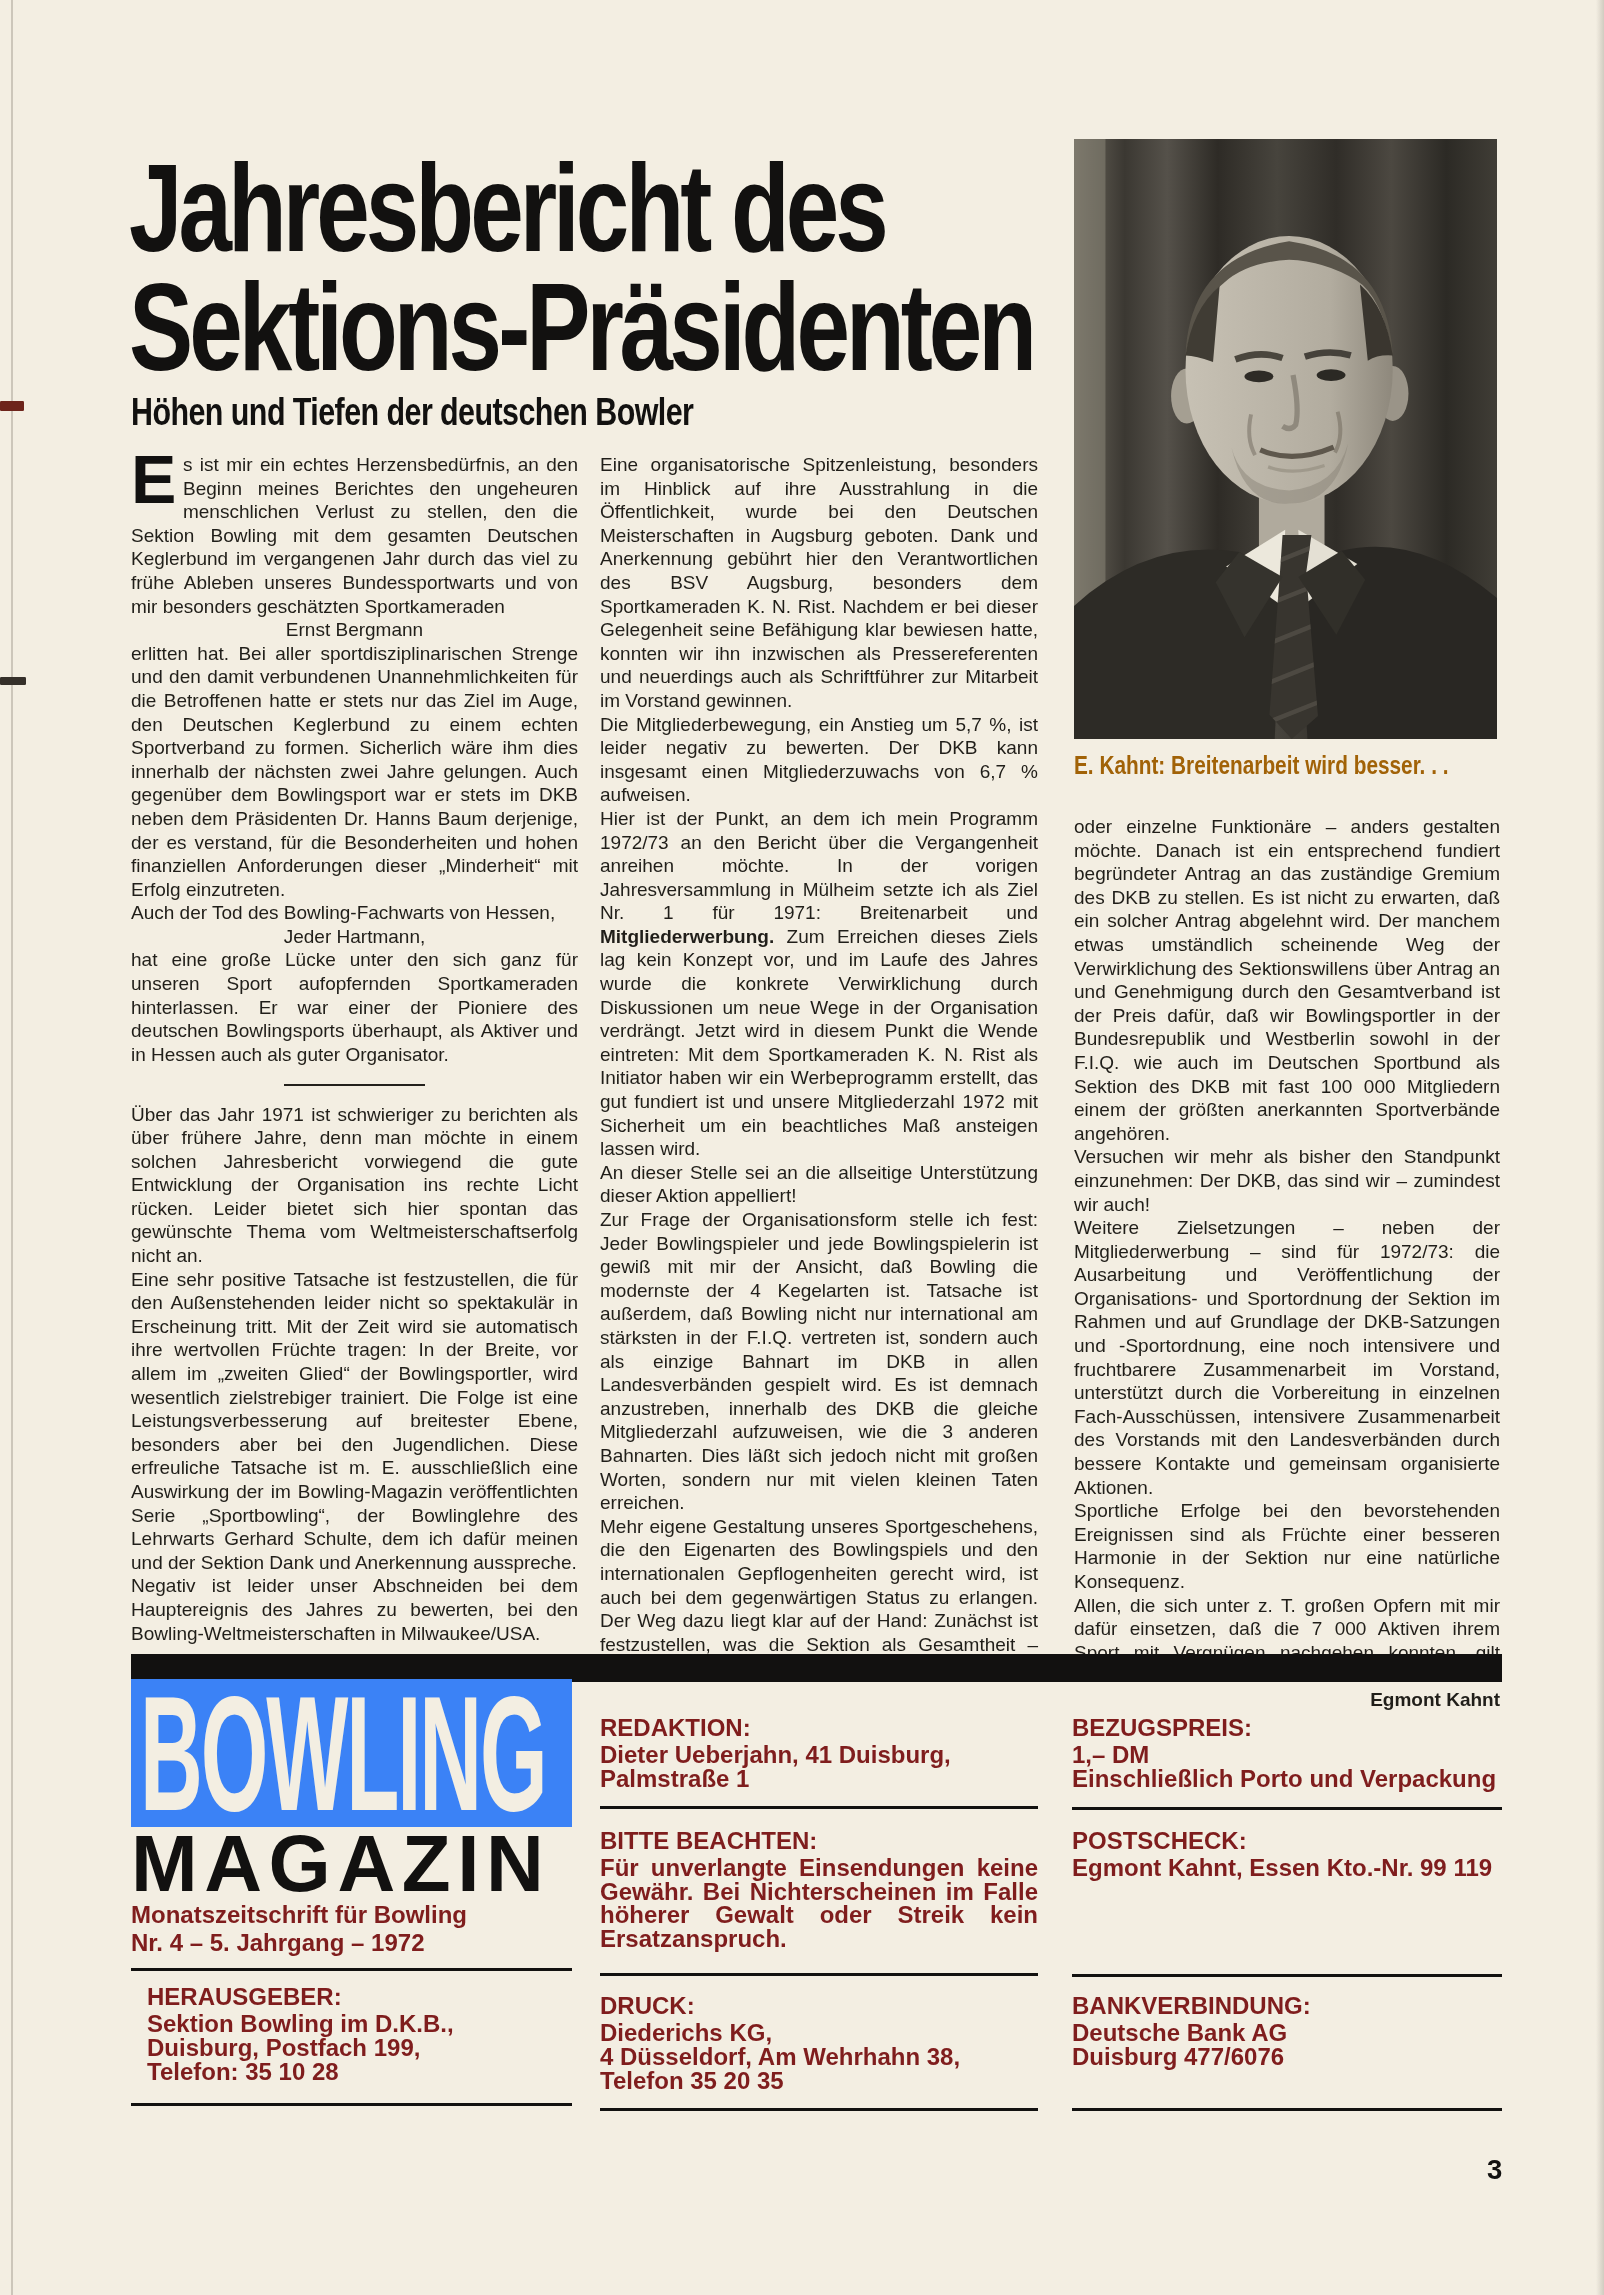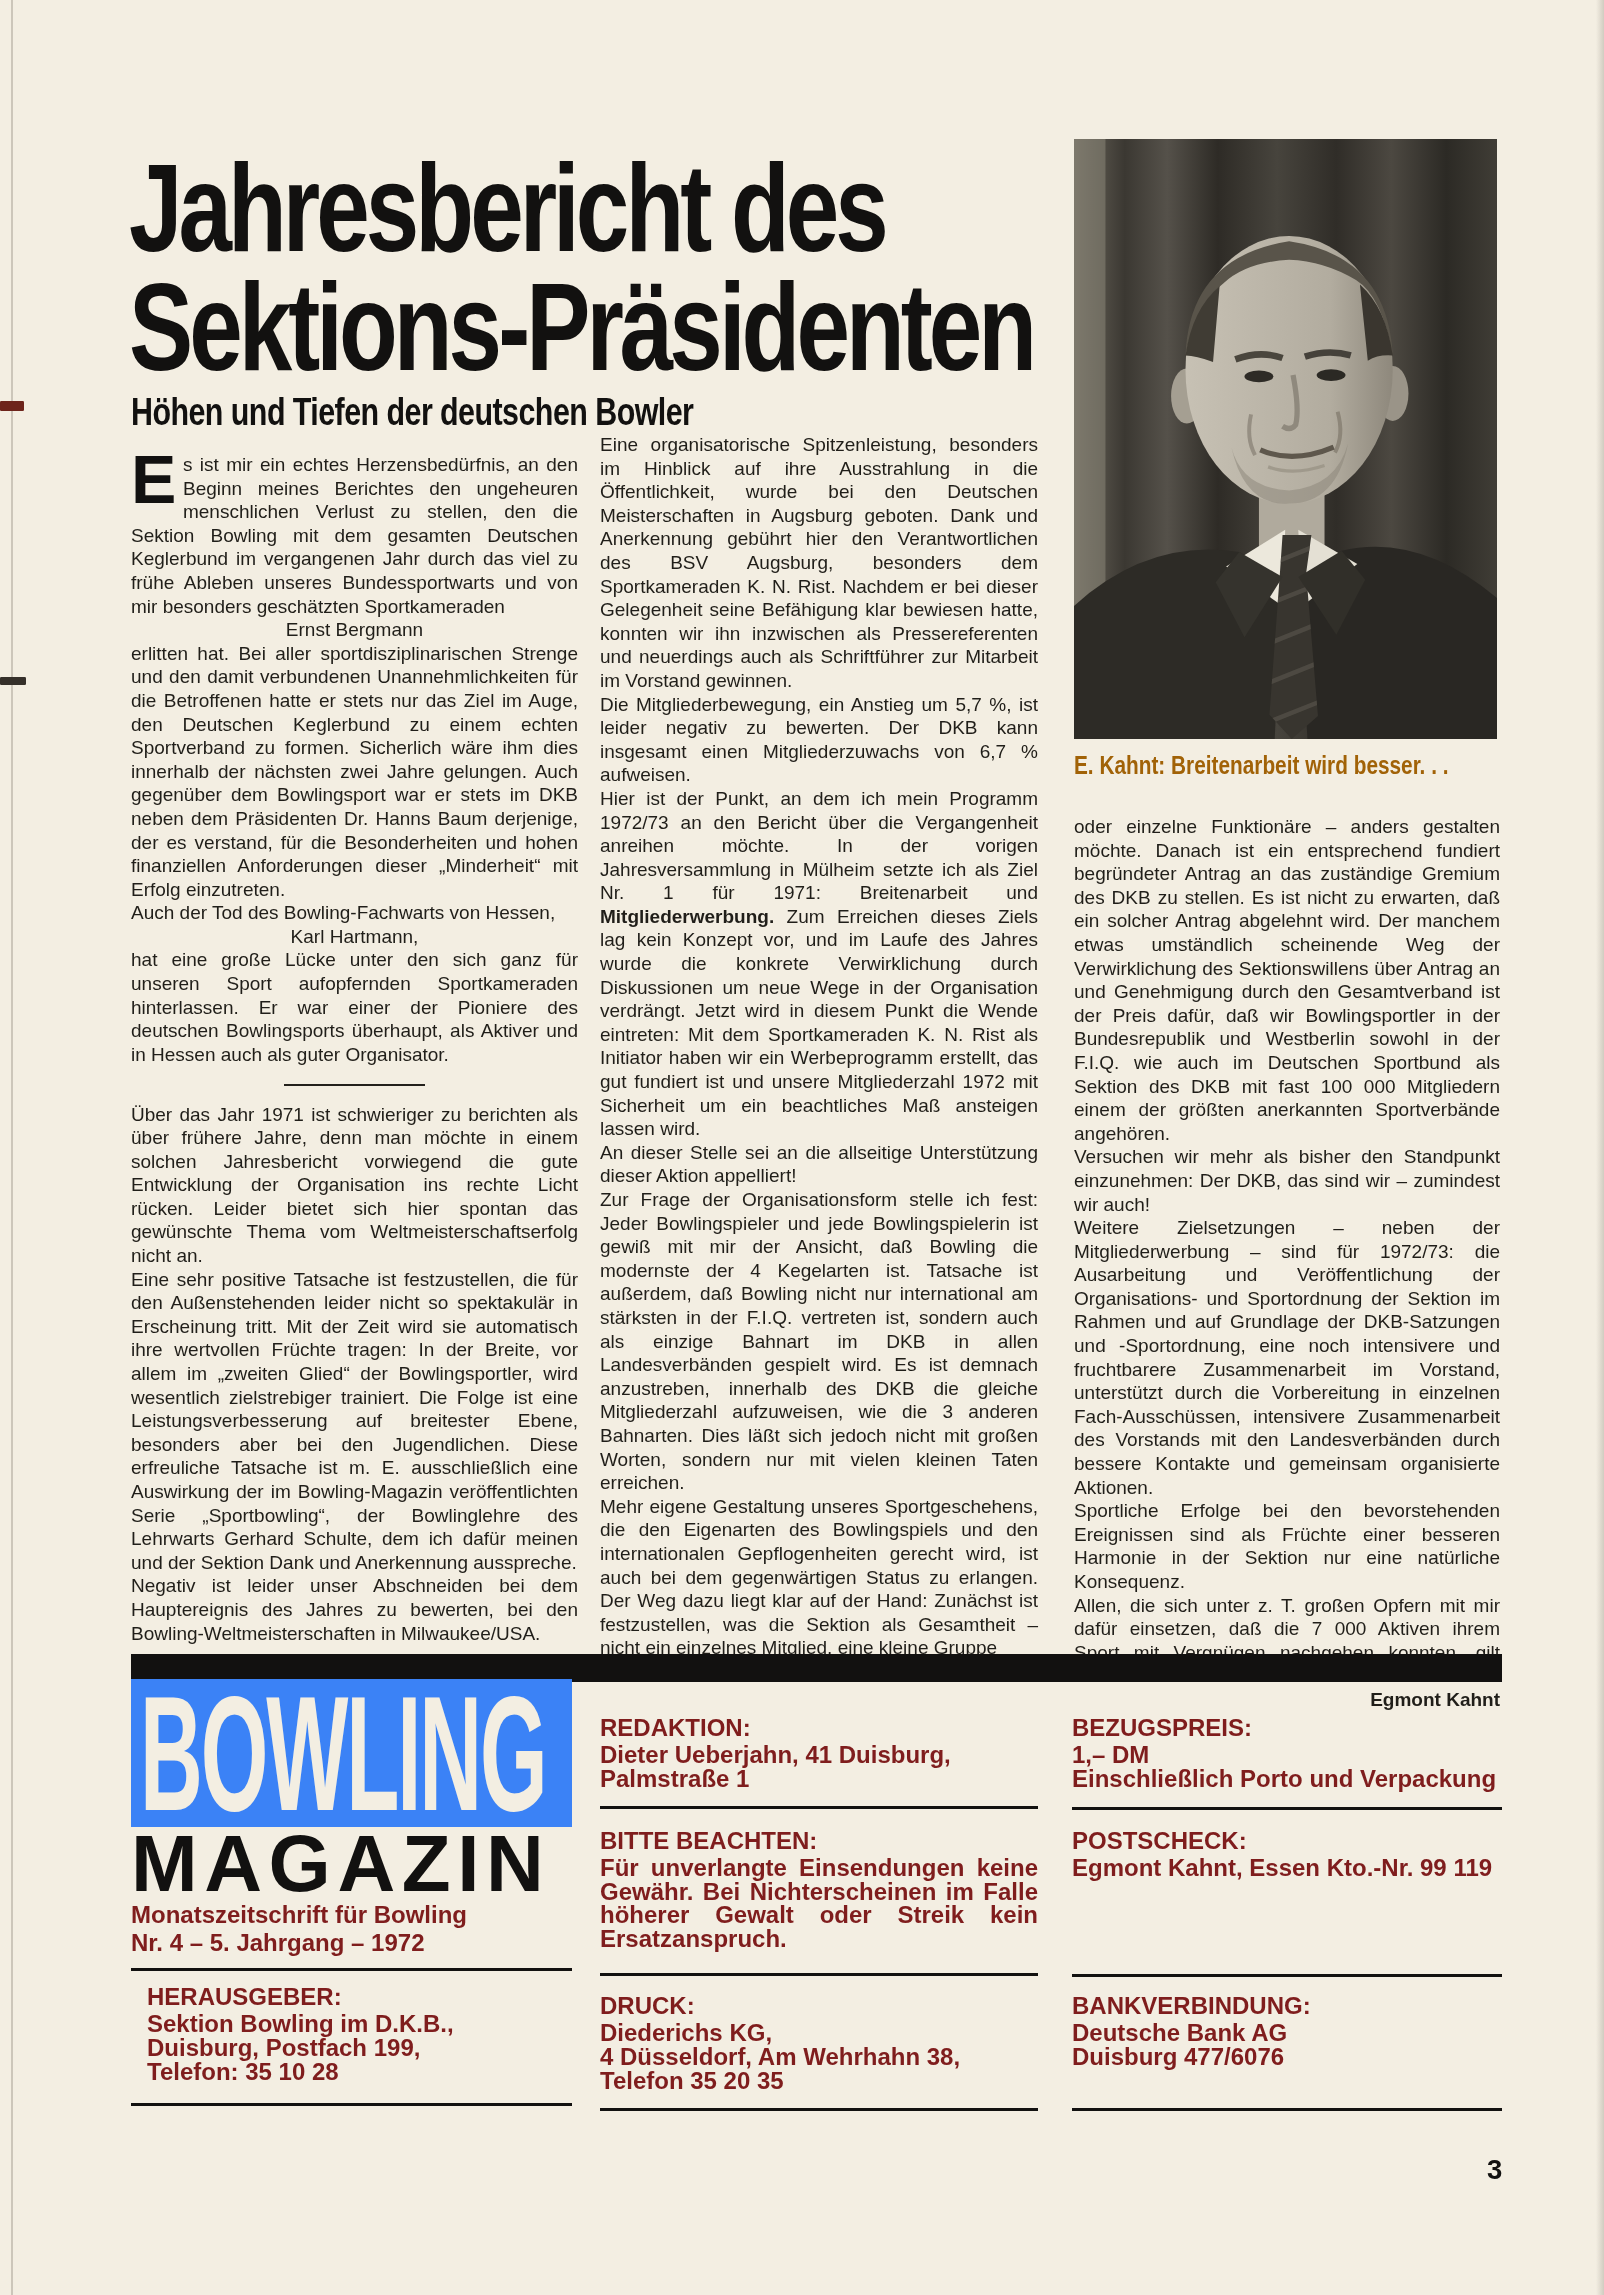--- a/index.html
+++ b/index.html
@@ -29,21 +29,21 @@
   
   .col{position:absolute;font-size:19px;line-height:23.6px;text-align:justify;color:#201e19;}
   .col p{margin:0;}
   .col p.center{text-align:center;}
   .dropcap{float:left;font-size:68px;line-height:50px;font-weight:700;
     padding:1.3px 6.6px 0 0;color:#121110;}
   .short-rule{width:141px;height:2px;background:#23211c;margin:17.7px auto 16.4px auto;}
   .signature{text-align:right;font-weight:700;margin-top:1.3px;}
 
   #col1{left:131px;top:453px;width:447px;}
-  #col2{left:600px;top:433px;width:438px;}
+  #col2{left:600px;top:453px;width:438px;}
   #col3{left:1074px;top:815px;width:426px;}
 
   
   .photo{position:absolute;left:1074px;top:139px;width:423px;height:600px;}
   .caption{position:absolute;left:1074px;top:750px;width:433px;
     font-weight:700;font-size:26px;color:#a16207;}
   .caption .condense{transform:scaleX(0.80);}
 
   
   .bar{position:absolute;left:131px;top:1654px;width:1371px;height:27.5px;background:#121110;}
@@ -149,21 +149,21 @@
   </svg>
   <div class="caption">
     <span class="condense">E. Kahnt: Breitenarbeit wird besser. . .</span>
   </div>
 
   <div class="col" id="col1">
     <p class="body-p"><span class="dropcap">E</span><span>s ist mir ein echtes Herzensbedürfnis, an den Beginn meines Berichtes den ungeheuren menschlichen Verlust zu stellen, den die Sektion Bowling mit dem gesamten Deutschen Keglerbund im vergangenen Jahr durch das viel zu frühe Ableben unseres Bundessportwarts und von mir besonders geschätzten Sportkameraden</span></p>
     <p class="center">Ernst Bergmann</p>
     <p>erlitten hat. Bei aller sportdisziplinarischen Strenge und den damit verbundenen Unannehmlichkeiten für die Betroffenen hatte er stets nur das Ziel im Auge, den Deutschen Keglerbund zu einem echten Sportverband zu formen. Sicherlich wäre ihm dies innerhalb der nächsten zwei Jahre gelungen. Auch gegenüber dem Bowlingsport war er stets im DKB neben dem Präsidenten Dr. Hanns Baum derjenige, der es verstand, für die Besonderheiten und hohen finanziellen Anforderungen dieser „Minderheit“ mit Erfolg einzutreten.</p>
     <p>Auch der Tod des Bowling-Fachwarts von Hessen,</p>
-    <p class="center">Karl Hartmann,</p>
+    <p class="center">Jeder Hartmann,</p>
     <p>hat eine große Lücke unter den sich ganz für unseren Sport aufopfernden Sportkameraden hinterlassen. Er war einer der Pioniere des deutschen Bowlingsports überhaupt, als Aktiver und in Hessen auch als guter Organisator.</p>
     <div class="short-rule"></div>
     <p>Über das Jahr 1971 ist schwieriger zu berichten als über frühere Jahre, denn man möchte in einem solchen Jahresbericht vorwiegend die gute Entwicklung der Organisation ins rechte Licht rücken. Leider bietet sich hier spontan das gewünschte Thema vom Weltmeisterschaftserfolg nicht an.</p>
     <p>Eine sehr positive Tatsache ist festzustellen, die für den Außenstehenden leider nicht so spektakulär in Erscheinung tritt. Mit der Zeit wird sie automatisch ihre wertvollen Früchte tragen: In der Breite, vor allem im „zweiten Glied“ der Bowlingsportler, wird wesentlich zielstrebiger trainiert. Die Folge ist eine Leistungsverbesserung auf breitester Ebene, besonders aber bei den Jugendlichen. Diese erfreuliche Tatsache ist m. E. ausschließlich eine Auswirkung der im Bowling-Magazin veröffentlichten Serie „Sportbowling“, der Bowlinglehre des Lehrwarts Gerhard Schulte, dem ich dafür meinen und der Sektion Dank und Anerkennung ausspreche.</p>
     <p>Negativ ist leider unser Abschneiden bei dem Hauptereignis des Jahres zu bewerten, bei den Bowling-Weltmeisterschaften in Milwaukee/USA.</p>
   </div>
 
   <div class="col" id="col2">
     <p>Eine organisatorische Spitzenleistung, besonders im Hinblick auf ihre Ausstrahlung in die Öffentlichkeit, wurde bei den Deutschen Meisterschaften in Augsburg geboten. Dank und Anerkennung gebührt hier den Verantwortlichen des BSV Augsburg, besonders dem Sportkameraden K. N. Rist. Nachdem er bei dieser Gelegenheit seine Befähigung klar bewiesen hatte, konnten wir ihn inzwischen als Pressereferenten und neuerdings auch als Schriftführer zur Mitarbeit im Vorstand gewinnen.</p>
     <p>Die Mitgliederbewegung, ein Anstieg um 5,7 %, ist leider negativ zu bewerten. Der DKB kann insgesamt einen Mitgliederzuwachs von 6,7 % aufweisen.</p>

